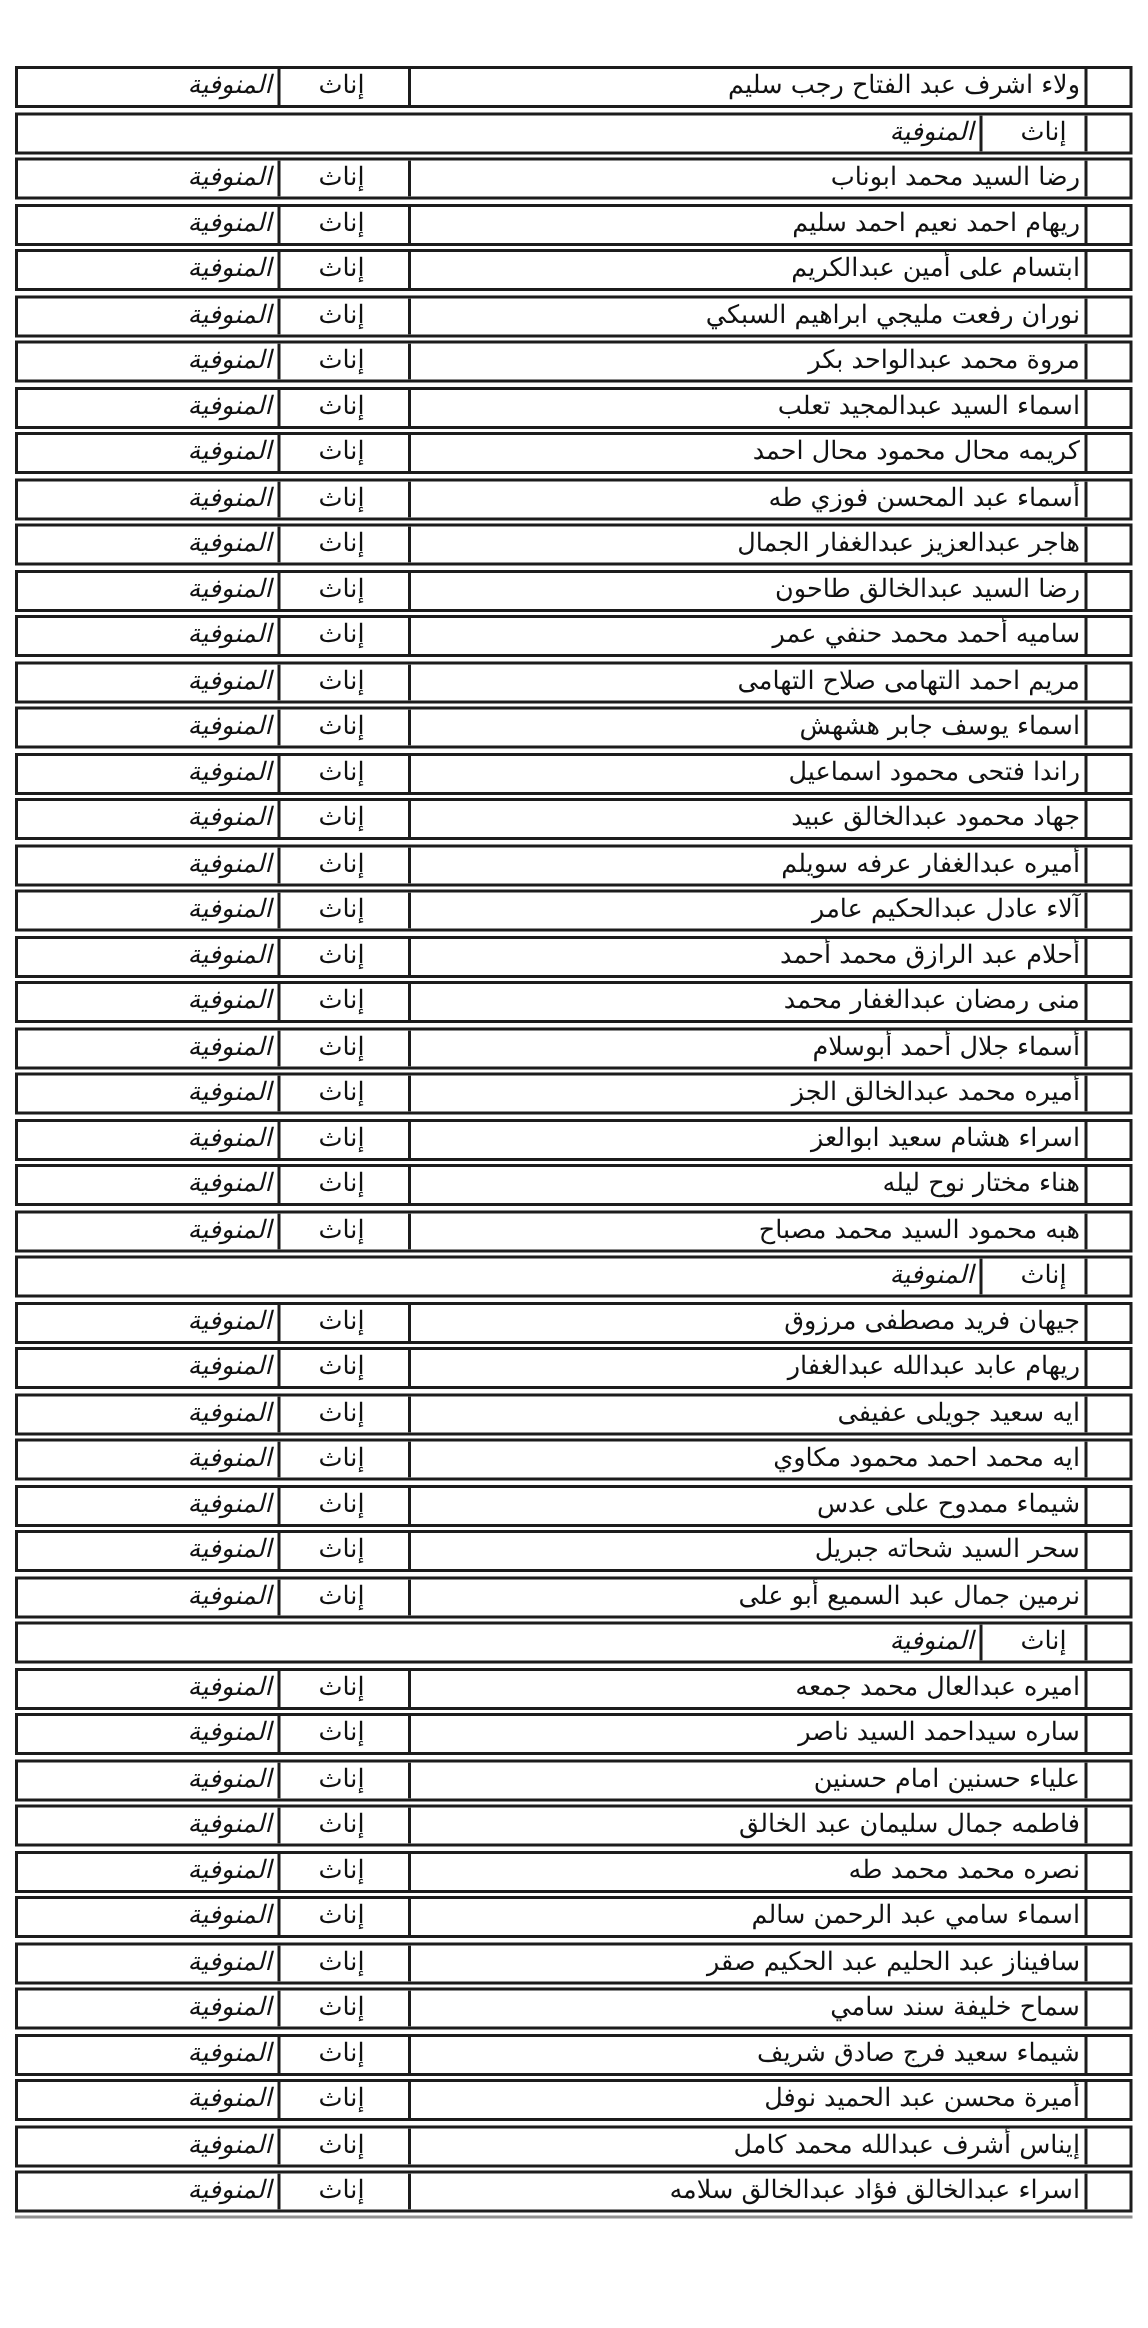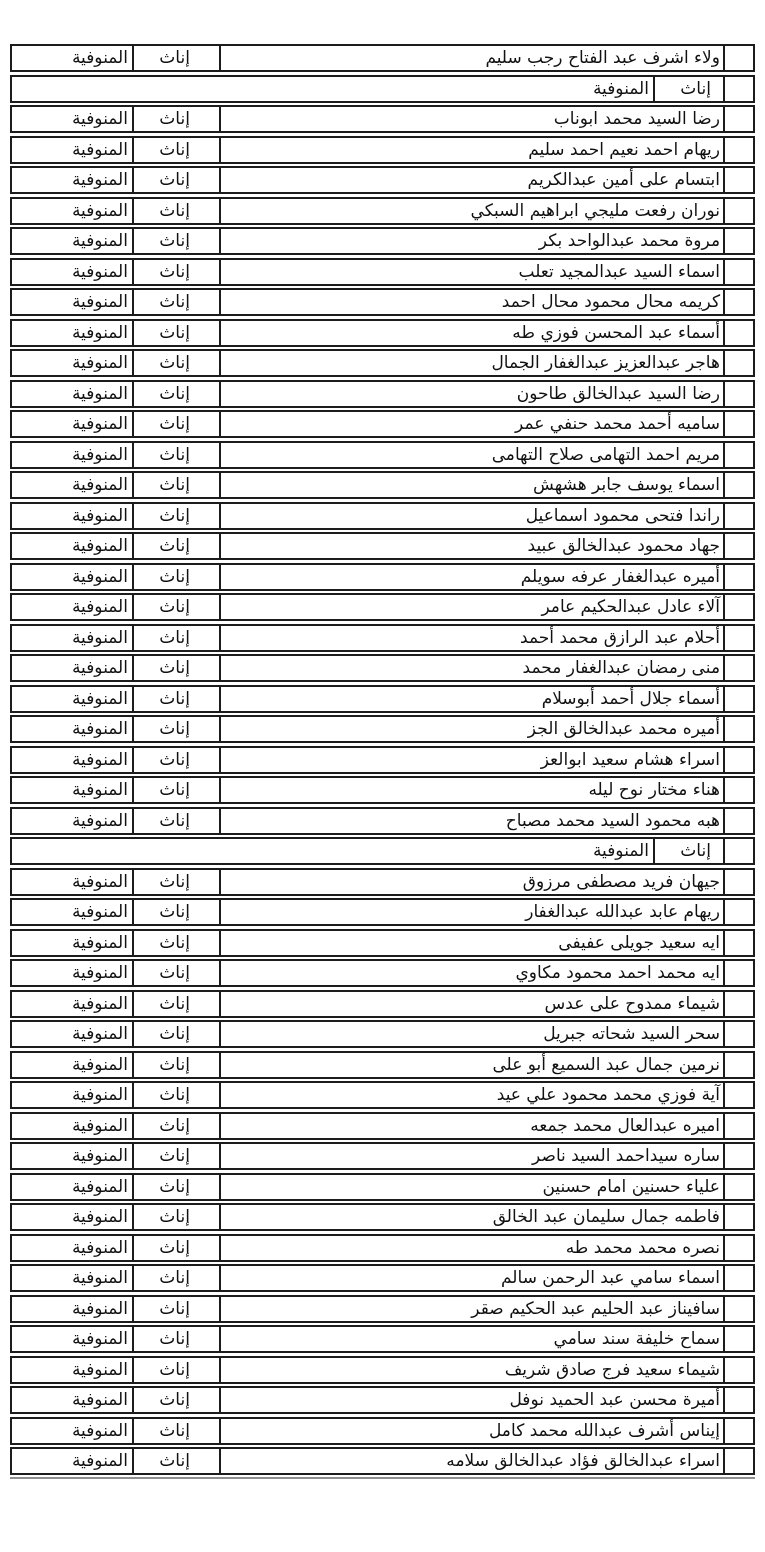--- a/index.html
+++ b/index.html
@@ -52,23 +52,24 @@
     padding: 0 3px 0 2px;
     margin-left: 17px;
   }
   .cell-gender {
     width: 70px;
     flex: 0 0 auto;
     border-left: 2px solid #1c1c1c;
     padding: 0 12px 0 2px;
   }
   .cell-gov {
-    width: 120px;
+    width: 173px;
     flex: 0 0 auto;
     padding: 0 4px 0 2px;
+    font-style: italic;
   }
   .next-page-row-line {
     position: absolute;
     top: 1477px;
     left: 10px;
     width: 745px;
     height: 2px;
     background: #8f8f8f;
   }
 </style>
@@ -274,21 +275,20 @@
         <div class="cell cell-gov">المنوفية</div>
       </div>
       <div class="row">
         <div class="cell cell-serial"></div>
         <div class="cell cell-name">نرمين جمال عبد السميع أبو على</div>
         <div class="cell cell-gender">إناث</div>
         <div class="cell cell-gov">المنوفية</div>
       </div>
       <div class="row">
         <div class="cell cell-serial"></div>
-        <div class="cell cell-name">آية فوزي محمد محمود علي عيد</div>
         <div class="cell cell-gender">إناث</div>
         <div class="cell cell-gov">المنوفية</div>
       </div>
       <div class="row">
         <div class="cell cell-serial"></div>
         <div class="cell cell-name">اميره عبدالعال محمد جمعه</div>
         <div class="cell cell-gender">إناث</div>
         <div class="cell cell-gov">المنوفية</div>
       </div>
       <div class="row">

